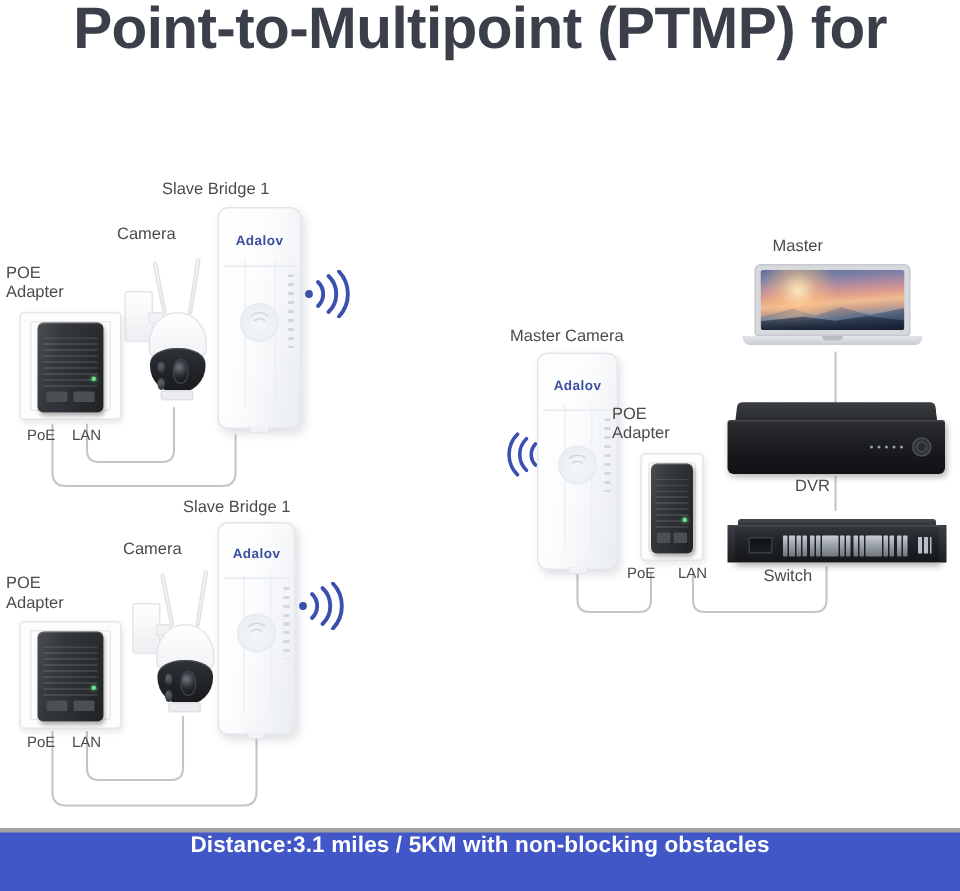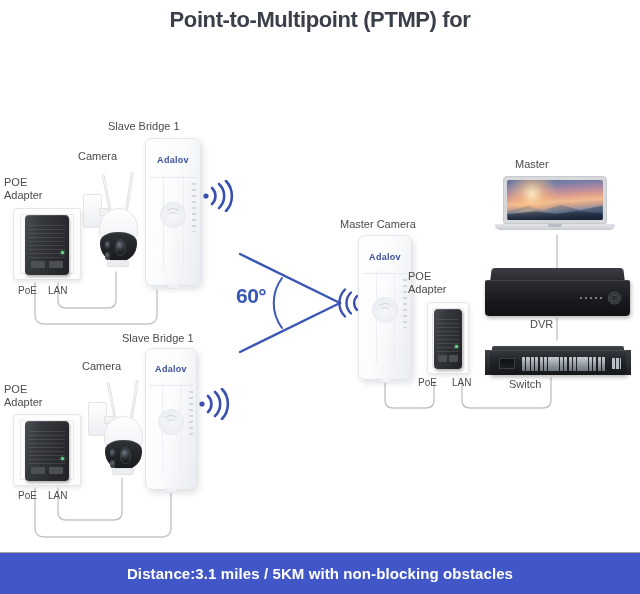--- a/index.html
+++ b/index.html
@@ -8,21 +8,21 @@
     background: #ffffff;
     font-family: "Liberation Sans", sans-serif;
     overflow: hidden;
   }
   #stage { position: relative; width: 640px; height: 594px; background: #fff; }
 
   
   .title {
     position: absolute; left: 0; top: 2px; width: 640px;
     text-align: center;
-    font-size: 22px; font-weight: bold; line-height: 36px;
+    font-size: 39px; font-weight: bold; line-height: 36px;
     color: #3a3f4a; letter-spacing: -0.4px;
   }
 
   
   .lbl {
     position: absolute; color: #4b4b4b; font-size: 11px;
     line-height: 13px; text-align: left; white-space: nowrap;
   }
   .lbl-sm { font-size: 10px; }
 
@@ -244,22 +244,22 @@
     position: absolute; font-size: 21px; font-weight: bold; color: #3a57b5;
     letter-spacing: -.5px;
   }
 
   
   .cable { position: absolute; pointer-events: none; }
 
   
   .banner {
     position: absolute; left: 0; bottom: 0; width: 640px; height: 42px;
-    background: #4257c7; border-top: 1px solid #a3a3a3;
-    display: flex; align-items: center; justify-content: center;
+    background: #4257c7; border-top: 3px solid #a3a3a3;
+    display: flex; justify-content: center;
   }
   .banner span {
     color: #ffffff; font-size: 15px; font-weight: bold; letter-spacing: .1px;
   }
 </style>
 </head>
 <body>
 
 <div id="stage">
 
@@ -387,28 +387,20 @@
       <div class="pled"></div>
       <div class="ports">
           <i></i>
           <i></i>
         </div>
     </div>
   </div>
   <div class="lbl lbl-sm" style="left:18px; top:489px; width:34px;">PoE</div>
   <div class="lbl lbl-sm" style="left:48px; top:489px; width:34px;">LAN</div>
 
-  <div class="angle" style="left:232px; top:248px; width:130px; height:110px;">
-    <svg width="130" height="110" viewBox="0 0 130 110" fill="none">
-      <path d="M8 6 L108 55" stroke="#3a57b5" stroke-width="2.4" stroke-linecap="round"></path>
-      <path d="M8 104 L108 55" stroke="#3a57b5" stroke-width="2.4" stroke-linecap="round"></path>
-      <path d="M50 30 A42 42 0 0 0 50 80" stroke="#3a57b5" stroke-width="2" fill="none" stroke-linecap="round"></path>
-    </svg>
-    <div class="deg" style="left:4px; top:36px;">60°</div>
-  </div>
 
   <svg class="wifi" style="left:334px; top:287px;" width="32" height="32" viewBox="0 0 32 32">
     <g transform="translate(32,0) scale(-1,1)">
       <circle cx="3" cy="16" r="2.4" fill="#3a4fae"></circle>
       <path d="M9 9 A10 10 0 0 1 9 23" stroke="#3a4fae" stroke-width="2.4" fill="none" stroke-linecap="round"></path>
       <path d="M15 5.5 A14.5 14.5 0 0 1 15 26.5" stroke="#3a4fae" stroke-width="2.4" fill="none" stroke-linecap="round"></path>
       <path d="M21 2.5 A19 19 0 0 1 21 29.5" stroke="#3a4fae" stroke-width="2.4" fill="none" stroke-linecap="round"></path>
     </g>
   </svg>
 

